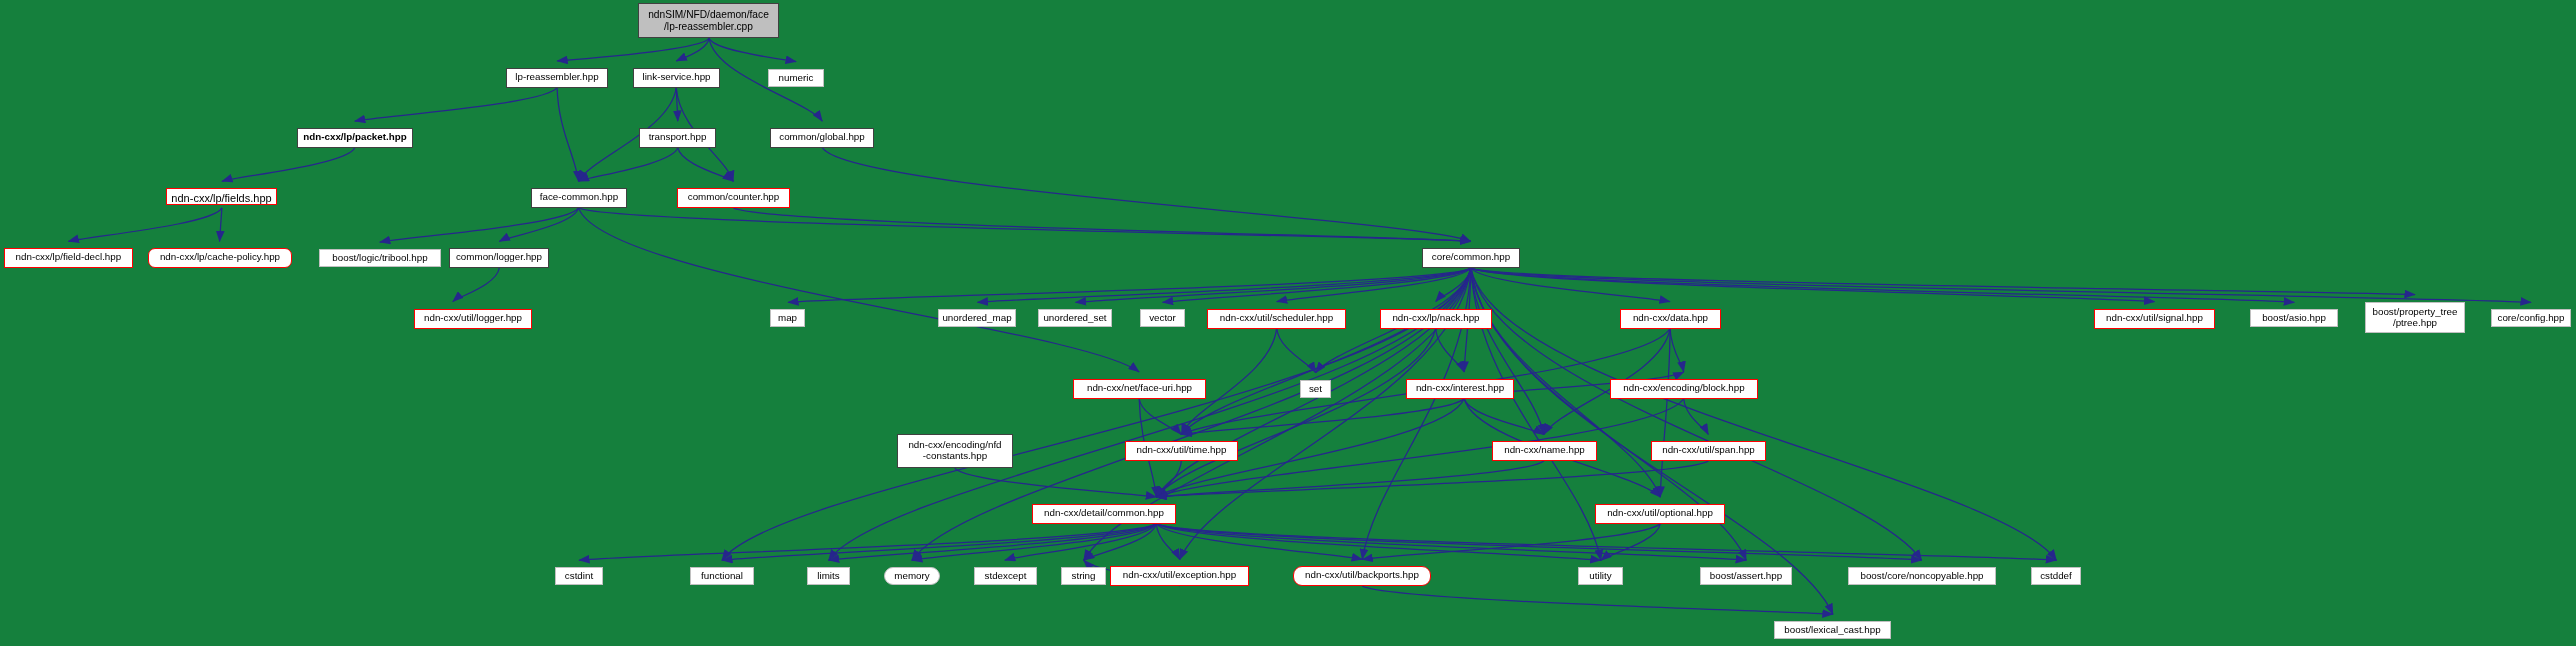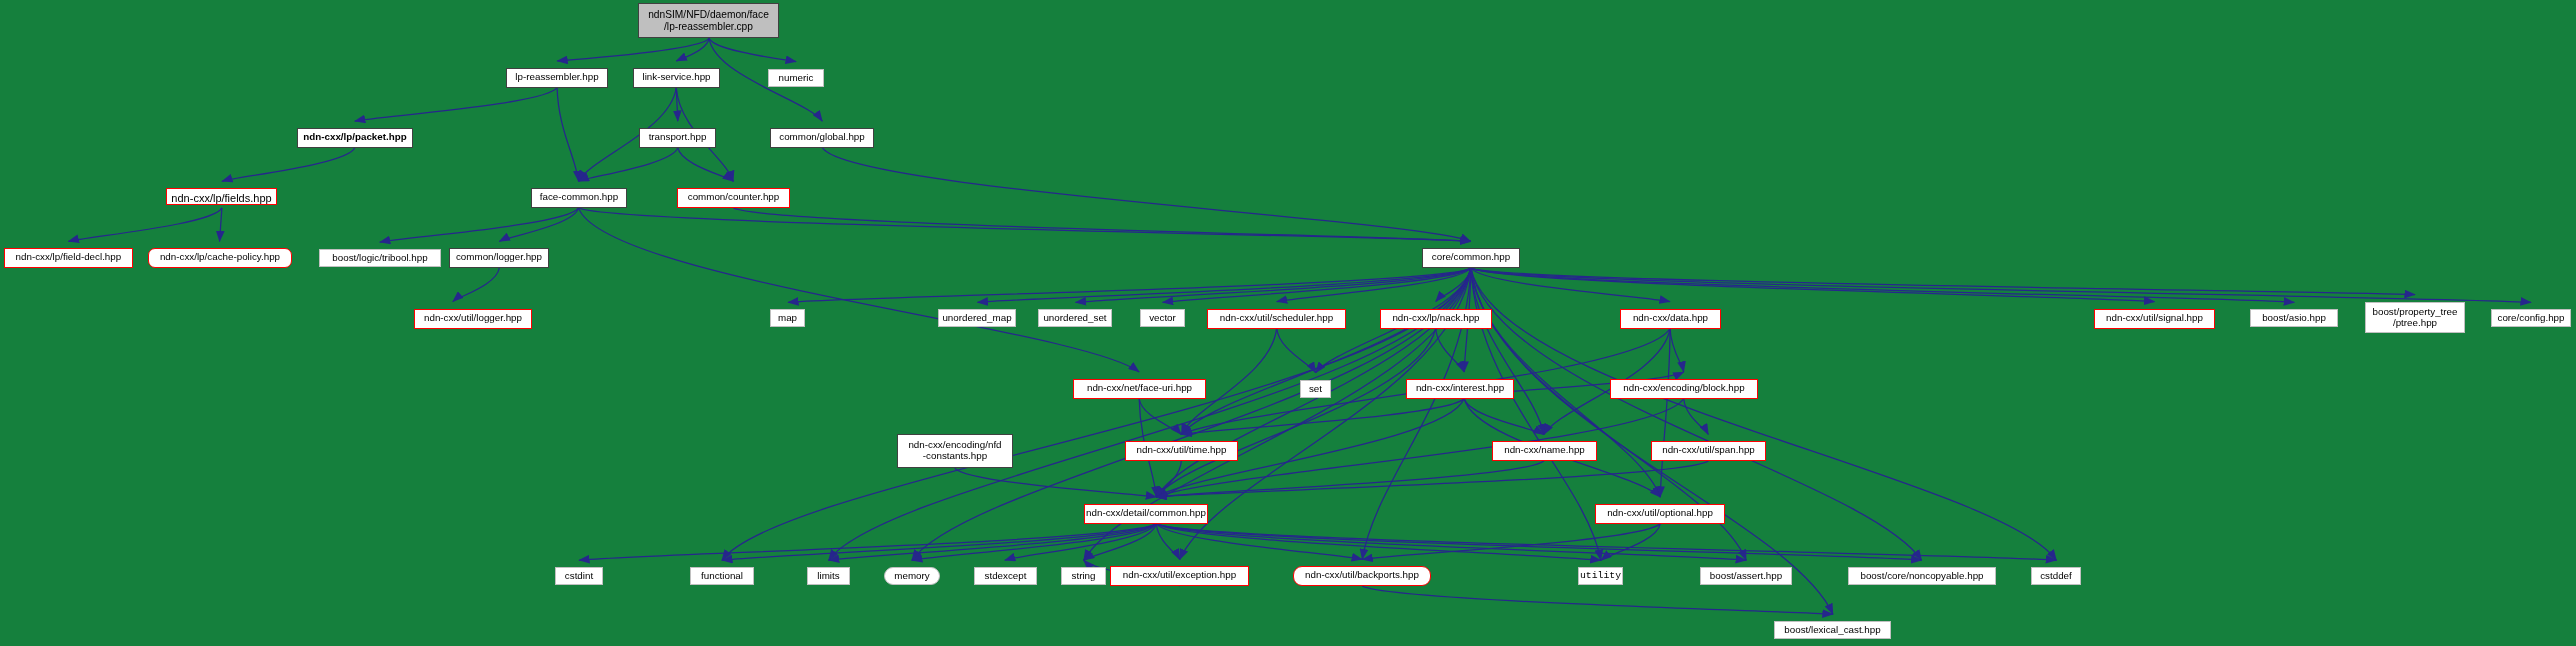--- a/index.html
+++ b/index.html
@@ -146,30 +146,30 @@
       <div class="node n-sys" style="left: 2491px; top: 309px; width: 80px; height: 18px; font-size: 9.8px;"><span>core/config.hpp</span></div>
       <div class="node n-red" style="left: 1073px; top: 379px; width: 133px; height: 19.5px; font-size: 9.8px;"><span>ndn-cxx/net/face-uri.hpp</span></div>
       <div class="node n-sys" style="left: 1300px; top: 380px; width: 31px; height: 18px; font-size: 9.8px;"><span>set</span></div>
       <div class="node n-red" style="left: 1406px; top: 379px; width: 108px; height: 19.5px; font-size: 9.8px;"><span>ndn-cxx/interest.hpp</span></div>
       <div class="node n-red" style="left: 1610px; top: 379px; width: 148px; height: 19.5px; font-size: 9.8px;"><span>ndn-cxx/encoding/block.hpp</span></div>
       <div class="node n-hdr" style="left: 897px; top: 434px; width: 116px; height: 34px; font-size: 9.8px;"><span>ndn-cxx/encoding/nfd
 -constants.hpp</span></div>
       <div class="node n-red" style="left: 1125px; top: 441px; width: 113px; height: 19.5px; font-size: 9.8px;"><span>ndn-cxx/util/time.hpp</span></div>
       <div class="node n-red" style="left: 1492px; top: 441px; width: 105px; height: 19.5px; font-size: 9.8px;"><span>ndn-cxx/name.hpp</span></div>
       <div class="node n-red" style="left: 1651px; top: 441px; width: 115px; height: 19.5px; font-size: 9.8px;"><span>ndn-cxx/util/span.hpp</span></div>
-      <div class="node n-red" style="left: 1084px; top: 504px; width: 124px; height: 19.5px; font-size: 9.8px;"><span>ndn-cxx/detail/common.hpp</span></div>
+      <div class="node n-red" style="left: 1032px; top: 504px; width: 144px; height: 19.5px; font-size: 9.8px;"><span>ndn-cxx/detail/common.hpp</span></div>
       <div class="node n-red" style="left: 1595px; top: 504px; width: 130px; height: 19.5px; font-size: 9.8px;"><span>ndn-cxx/util/optional.hpp</span></div>
       <div class="node n-sys" style="left: 555px; top: 567px; width: 48px; height: 18px; font-size: 9.8px;"><span>cstdint</span></div>
       <div class="node n-sys" style="left: 690px; top: 567px; width: 64px; height: 18px; font-size: 9.8px;"><span>functional</span></div>
       <div class="node n-sys" style="left: 807px; top: 567px; width: 43px; height: 18px; font-size: 9.8px;"><span>limits</span></div>
       <div class="node n-sys" style="left: 884px; top: 567px; width: 56px; height: 18px; font-size: 9.8px; border-radius: 9px;"><span>memory</span></div>
       <div class="node n-sys" style="left: 974px; top: 567px; width: 63px; height: 18px; font-size: 9.8px;"><span>stdexcept</span></div>
       <div class="node n-sys" style="left: 1061px; top: 567px; width: 45px; height: 18px; font-size: 9.8px;"><span>string</span></div>
       <div class="node n-red" style="left: 1110px; top: 566px; width: 139px; height: 19.5px; font-size: 9.8px;"><span>ndn-cxx/util/exception.hpp</span></div>
       <div class="node n-red" style="left: 1293px; top: 566px; width: 138px; height: 19.5px; font-size: 9.8px; border-radius: 9px;"><span>ndn-cxx/util/backports.hpp</span></div>
-      <div class="node n-sys" style="left: 1578px; top: 567px; width: 45px; height: 18px; font-size: 9.8px; font-family: Liberation Mono, monospace;"><span>utility</span></div>
+      <div class="node n-sys" style="left: 1578px; top: 567px; width: 45px; height: 18px; font-size: 9.8px;"><span>utility</span></div>
       <div class="node n-sys" style="left: 1700px; top: 567px; width: 92px; height: 18px; font-size: 9.8px;"><span>boost/assert.hpp</span></div>
       <div class="node n-sys" style="left: 1848px; top: 567px; width: 148px; height: 18px; font-size: 9.8px;"><span>boost/core/noncopyable.hpp</span></div>
       <div class="node n-sys" style="left: 2031px; top: 567px; width: 50px; height: 18px; font-size: 9.8px;"><span>cstddef</span></div>
       <div class="node n-sys" style="left: 1774px; top: 621px; width: 117px; height: 18px; font-size: 9.8px;"><span>boost/lexical_cast.hpp</span></div>
     </div>
 </div>
 
 
 </body></html>

